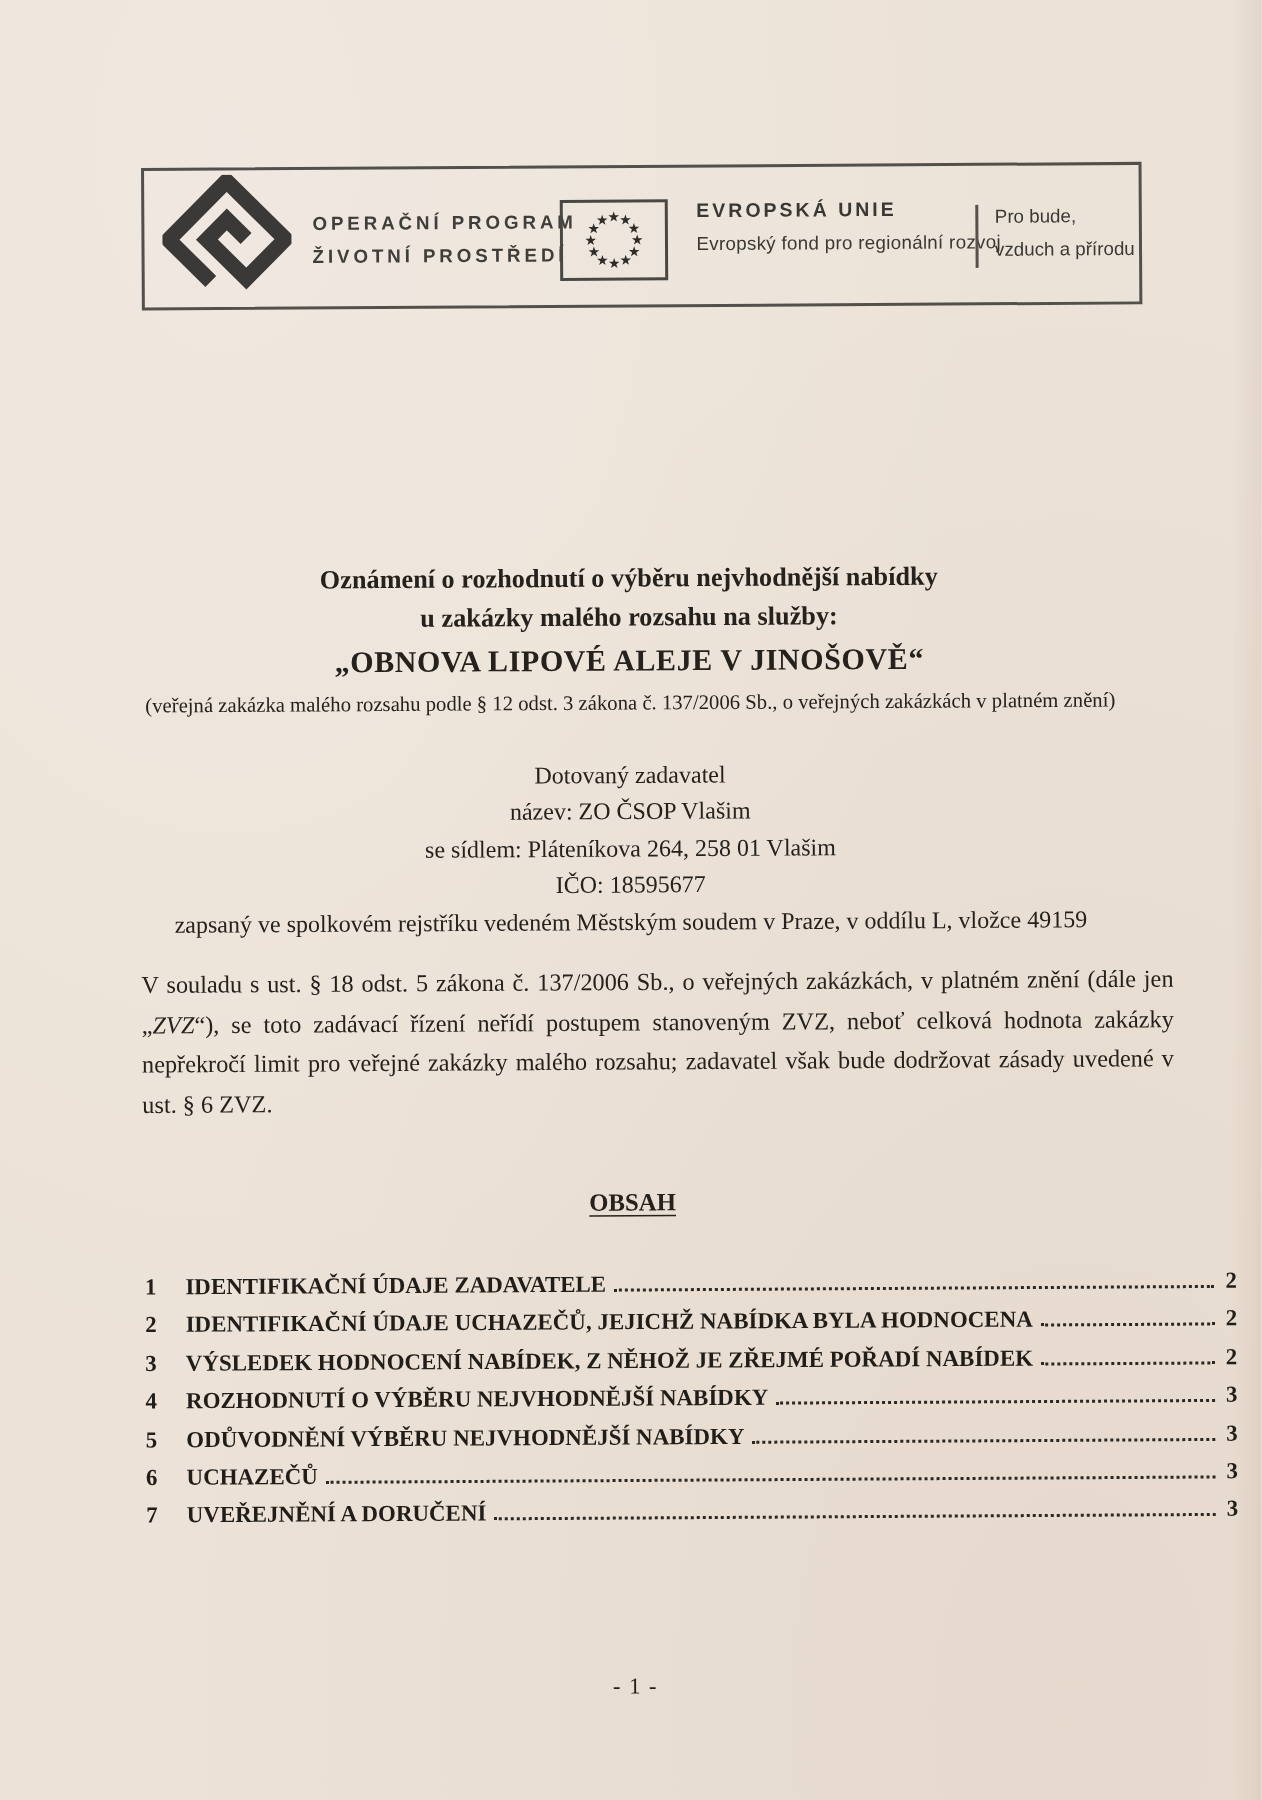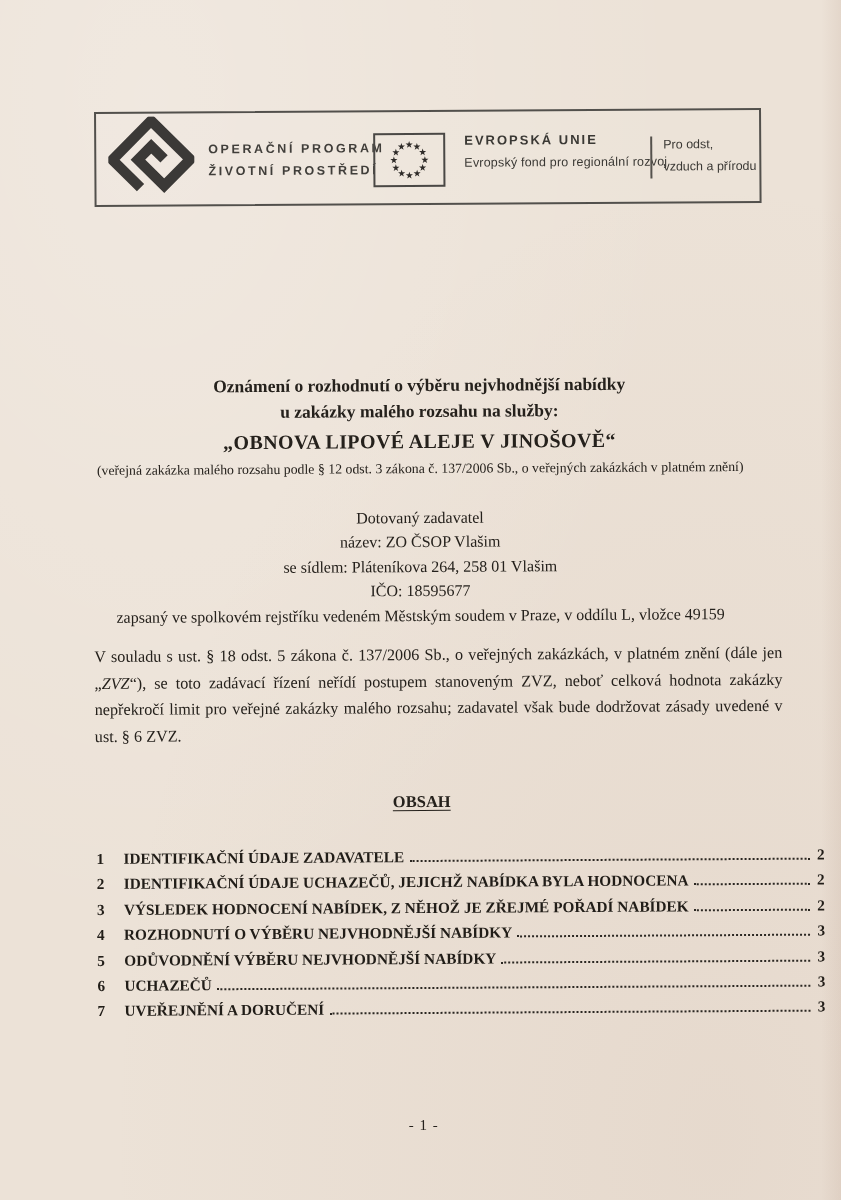--- a/index.html
+++ b/index.html
@@ -124,21 +124,21 @@
           <text x="20" y="19.5">★</text>
             <text x="25.5" y="14">★</text>
         </g>
       </svg>
       <div class="eu-text">
         <div class="eu-title">EVROPSKÁ UNIE</div>
         <div class="eu-sub">Evropský fond pro regionální rozvoj</div>
       </div>
       <div class="banner-divider"></div>
       <div class="tagline">
-        <div>Pro odst,</div>
+        <div>Pro bude,</div>
         <div>vzduch a přírodu</div>
       </div>
     </div>
 
     <div class="doc-title">
       <div>Oznámení o rozhodnutí o výběru nejvhodnější nabídky</div>
       <div>u zakázky malého rozsahu na služby:</div>
     </div>
 
     <div class="contract-name">„OBNOVA LIPOVÉ ALEJE V JINOŠOVĚ“</div>

